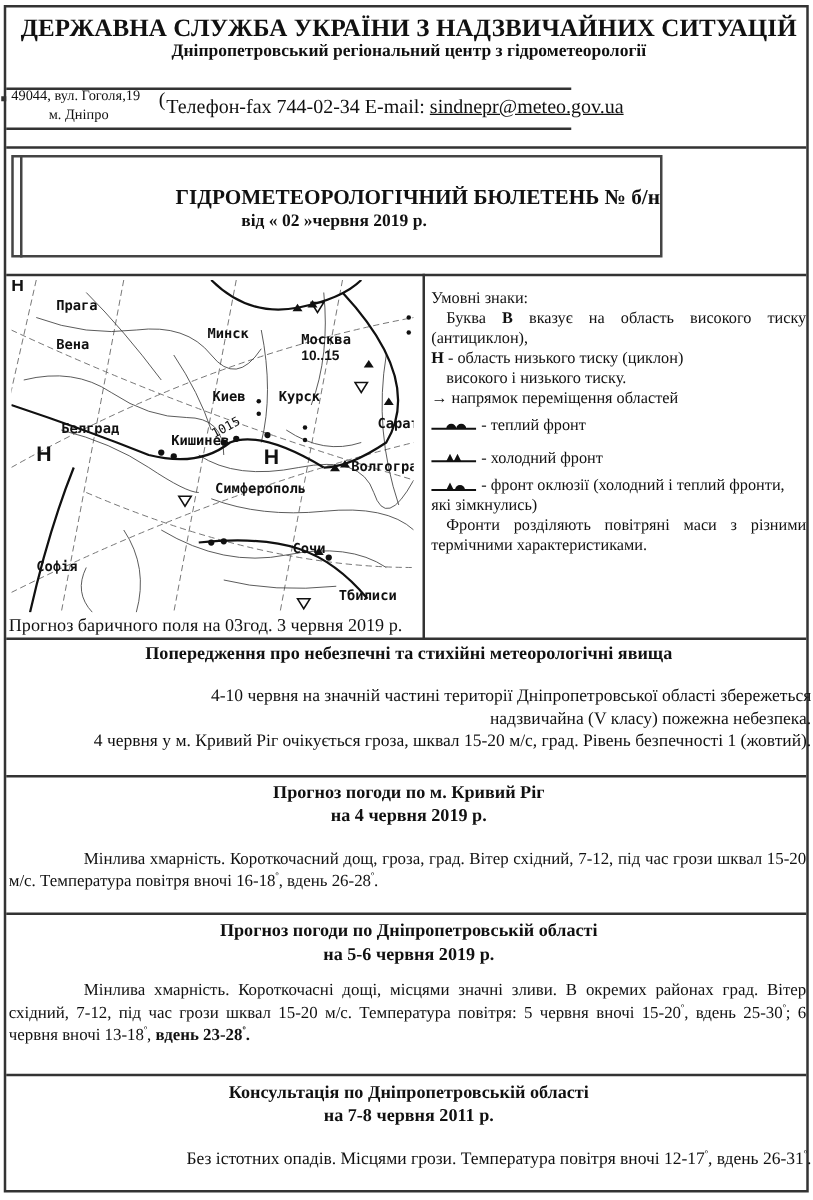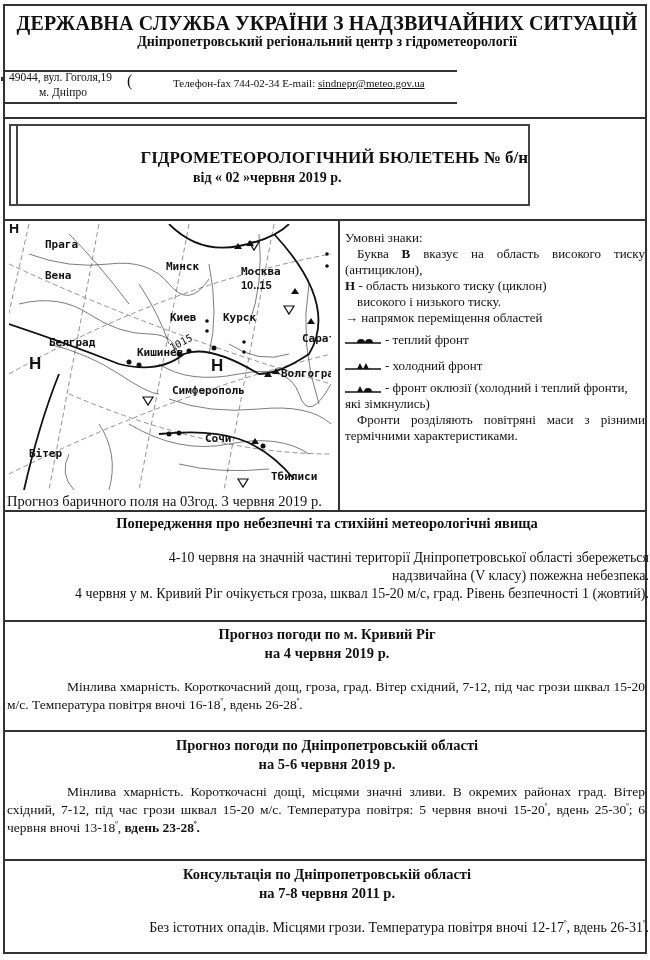--- a/index.html
+++ b/index.html
@@ -11,21 +11,21 @@
     
     .hdr-title { position: absolute; left: 0; top: 6px; width: 644px; text-align: center; font-weight: bold; font-size: 20px; letter-spacing: 0.1px; }
     .hdr-sub { position: absolute; left: 0; top: 28px; width: 644px; text-align: center; font-weight: bold; font-size: 14px; }
 
     .addr-line-top { position: absolute; left: 0; top: 64px; width: 452px; border-top: 2px solid #333; }
     .addr-line-bot { position: absolute; left: 0; top: 96px; width: 452px; border-top: 2px solid #333; }
     .addr-bullet { position: absolute; left: -4px; top: 71px; width: 4px; height: 4px; background: #333; }
     .addr-street { position: absolute; left: 4px; top: 65px; font-size: 11.5px; }
     .addr-city { position: absolute; left: 34px; top: 80px; font-size: 11.5px; }
     .addr-paren { position: absolute; left: 122px; top: 66px; font-size: 16px; }
-    .addr-phone { position: absolute; left: 128px; top: 71px; font-size: 11px; margin-left: 40px; }
+    .addr-phone { position: absolute; left: 128px; top: 71px; font-size: 16px; }
     .addr-email { text-decoration: underline; }
 
     .sep1 { position: absolute; left: 0; top: 111px; width: 640px; border-top: 2px solid #333; }
 
     .bulletin-box { position: absolute; left: 4px; top: 118px; width: 521px; height: 82px; border: 2px solid #444; }
     .bulletin-inner { position: absolute; left: 5px; top: -2px; width: 0; height: 82px; border-left: 2px solid #444; }
     .bulletin-title { position: absolute; left: 0; top: 22px; width: 521px; text-align: right; padding-right: 4px; font-weight: bold; font-size: 17px; }
     .bulletin-date { position: absolute; left: 182px; top: 44px; font-weight: bold; font-size: 14px; }
 
     .sep2 { position: absolute; left: 0; top: 213px; width: 640px; border-top: 2px solid #333; }
@@ -156,23 +156,23 @@
     <span class="map-city" style="left:36px;top:45px">Вена</span>
     <span class="map-city" style="left:157px;top:36px">Минск</span>
     <span class="map-city" style="left:232px;top:41px">Москва</span>
     <span class="map-city" style="left:161px;top:87px">Киев</span>
     <span class="map-city" style="left:214px;top:87px">Курск</span>
     <span class="map-city" style="left:40px;top:112px">Белград</span>
     <span class="map-city" style="left:128px;top:122px">Кишинев</span>
     <span class="map-city" style="left:293px;top:108px">Сарат</span>
     <span class="map-city" style="left:163px;top:160px">Симферополь</span>
     <span class="map-city" style="left:272px;top:143px">Волгогра</span>
-    <span class="map-city" style="left:196px;top:208px">Сочи</span>
+    <span class="map-city" style="left:225px;top:208px">Сочи</span>
     <span class="map-city" style="left:262px;top:246px">Тбилиси</span>
-    <span class="map-city" style="left:20px;top:223px">Вітер</span>
+    <span class="map-city" style="left:20px;top:223px">Софія</span>
     <span class="map-pressure" style="left:232px;top:55px">10..15</span>
     <span class="map-pressure" style="left:160px;top:113px;transform:rotate(-28deg);font-weight:normal;font-family:'DejaVu Sans Mono',monospace;font-size:10px">1015</span>
     <span class="map-letter" style="left:20px;top:130px">Н</span>
     <span class="map-letter" style="left:202px;top:132px">Н</span>
     <span class="map-letter" style="left:0;top:-4px;font-size:14px">Н</span>
   </div>
   <div class="map-caption">Прогноз баричного поля на 03год. 3 червня 2019 р.</div>
 
   <div class="vsep"></div>
 

